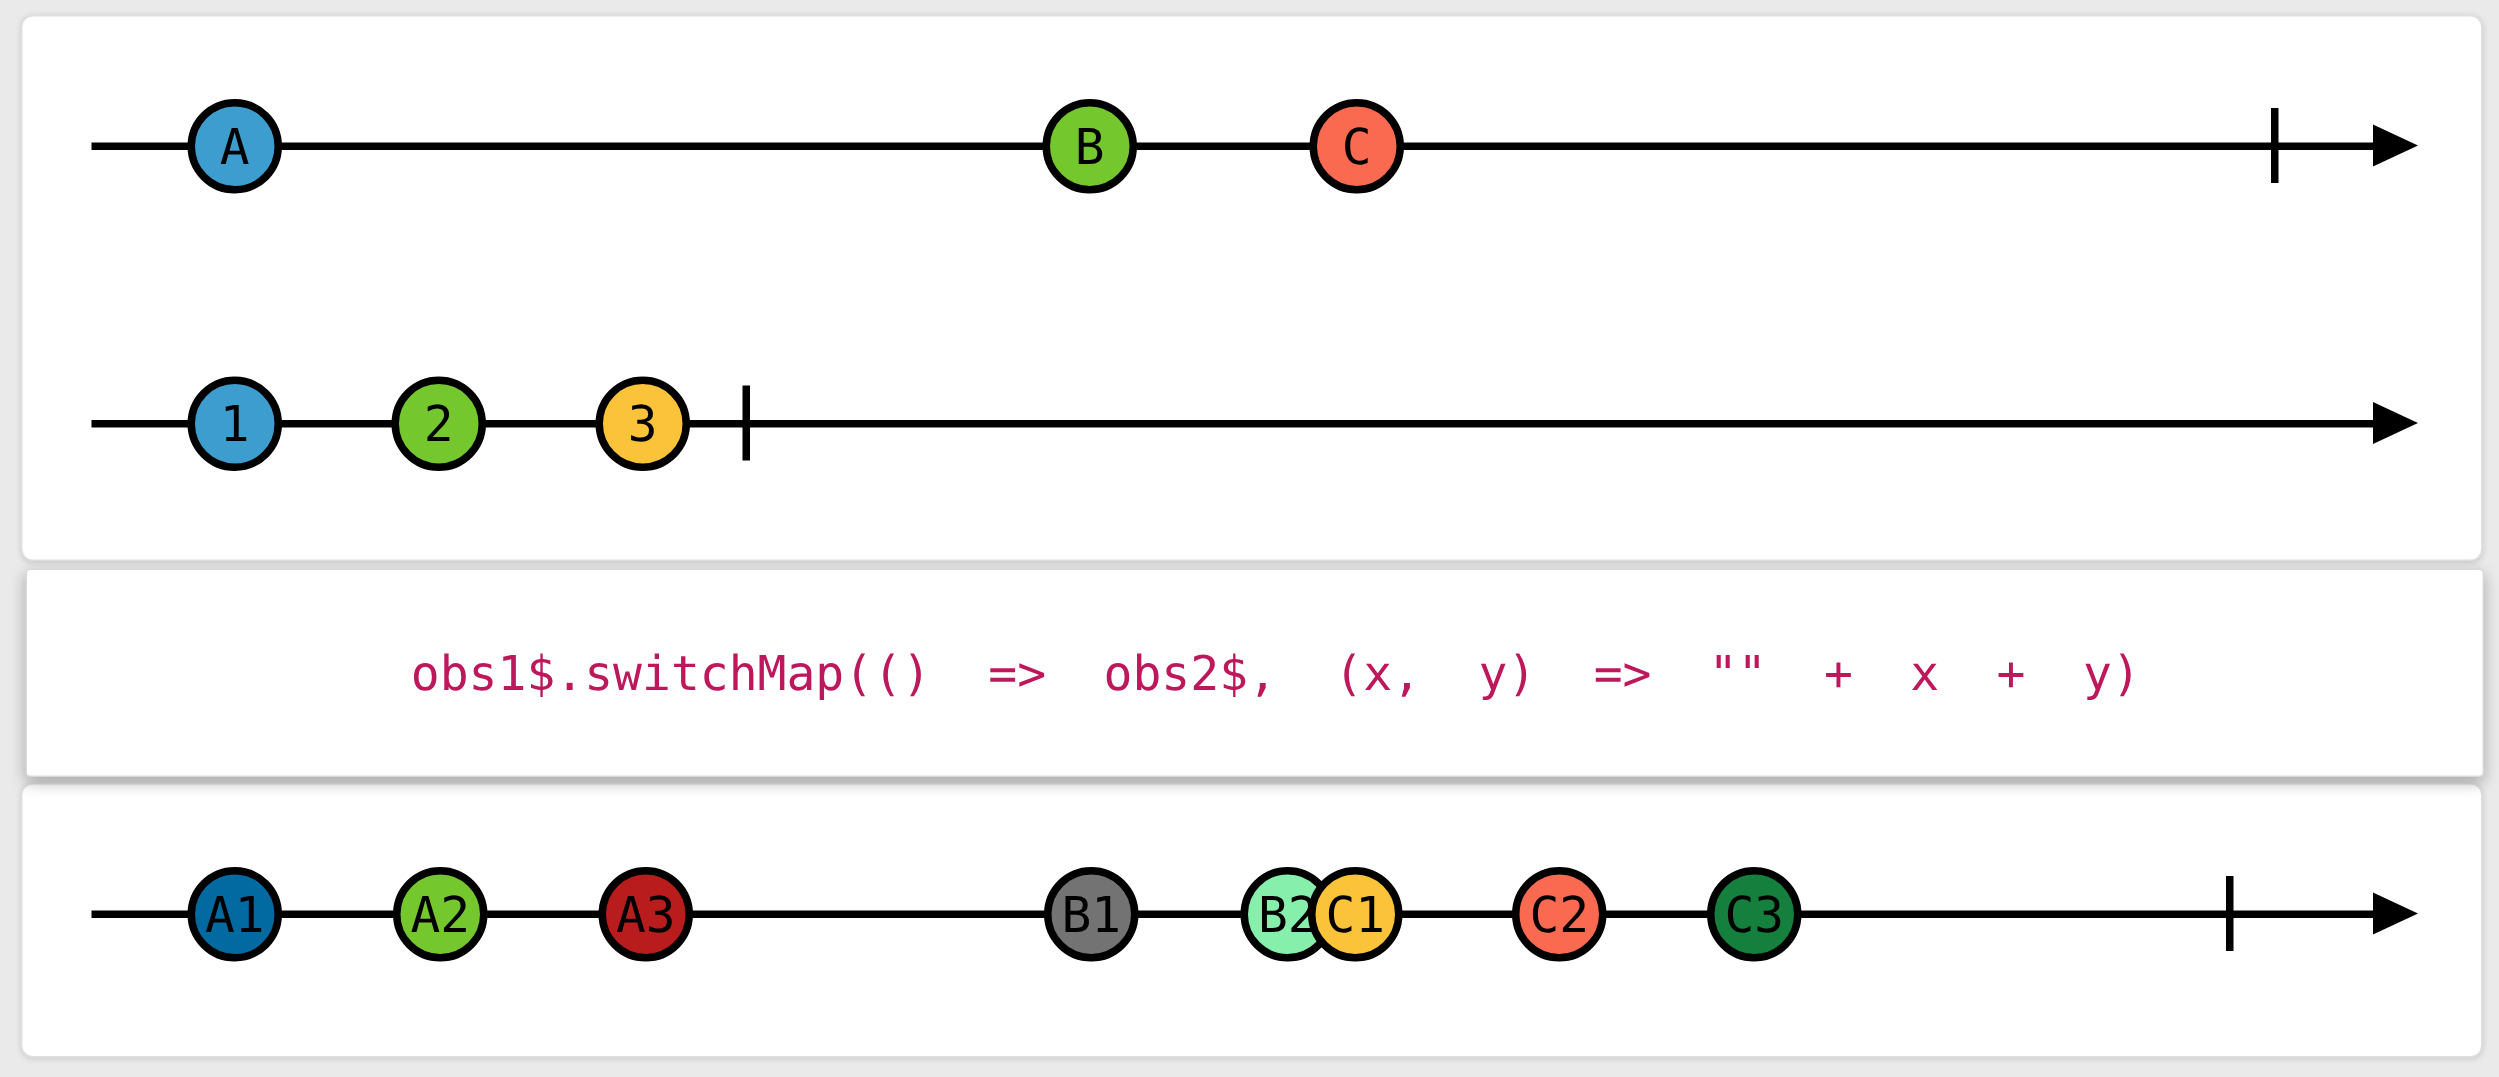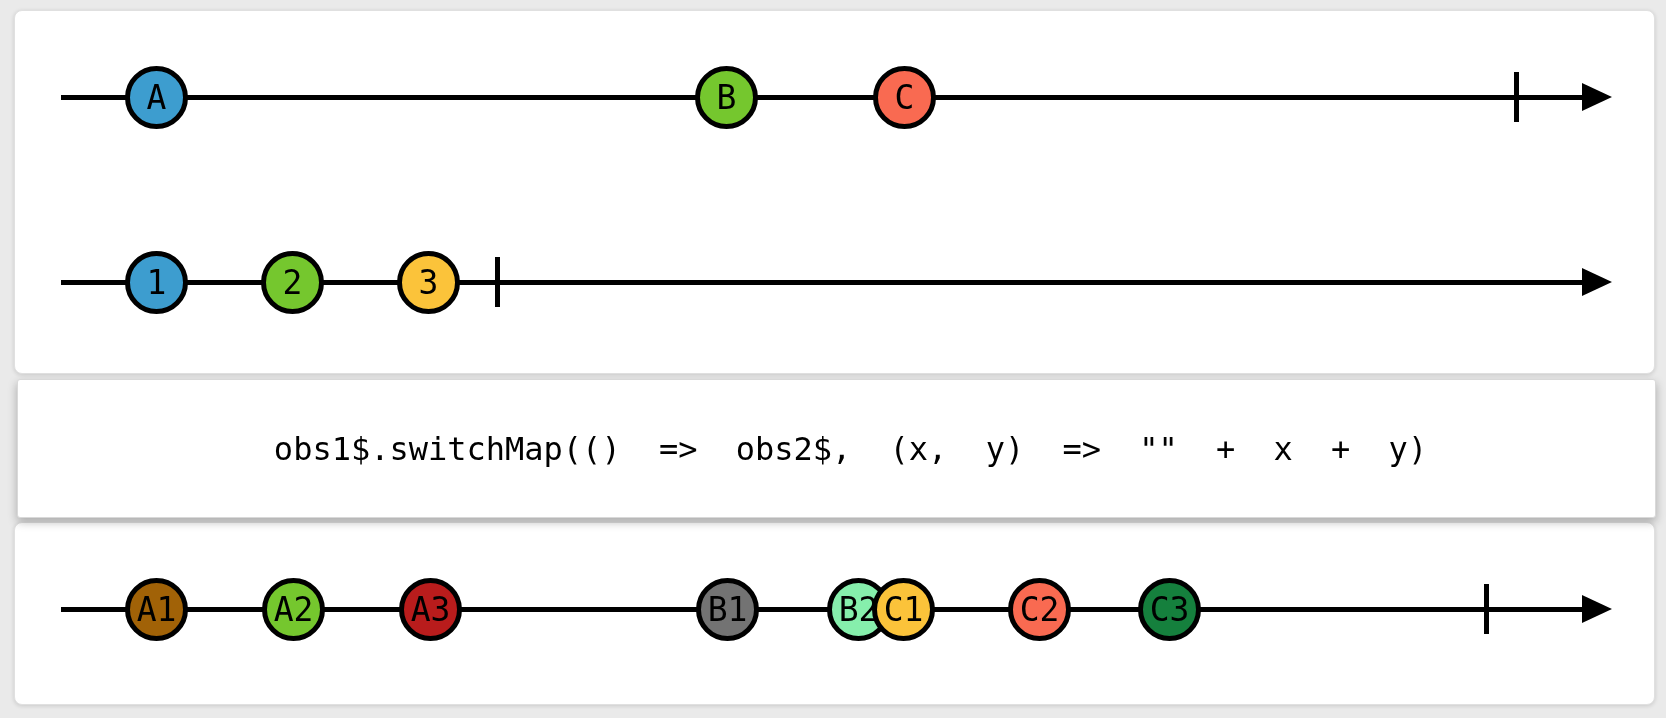--- a/index.html
+++ b/index.html
@@ -24,21 +24,21 @@
     left: 17px; top: 379px; width: 1639px; height: 139px;
     border-radius: 3px;
     border: 1px solid #d9d9d9;
     box-shadow: 0 4px 10px rgba(0,0,0,0.28);
     display: flex; align-items: center; justify-content: center;
     z-index: 2;
   }
   #operator-code {
     font-family: "DejaVu Sans Mono", monospace;
     font-size: 32px;
-    color: #000000;
+    color: #be185d;
     word-spacing: 19px;
     white-space: pre;
     margin-left: 28px;
   }
   #diagram-overlay {
     position: absolute; left: 0; top: 0; width: 1666px; height: 718px;
     z-index: 3;
   }
   .tl-line {
     position: absolute; height: 5px; background: #000;
@@ -85,21 +85,21 @@
       <div class="marble" style="left: 873px; top: 66px; background: rgb(249, 106, 81);">C</div>
       <div class="tl-line" style="left: 61px; top: 280px; width: 1524px;"></div>
       <div class="tl-complete" style="left: 495px; top: 257px;"></div>
       <div class="tl-arrow" style="left: 1582px; top: 268px;"></div>
       <div class="marble" style="left: 125px; top: 251px; background: rgb(61, 157, 207);">1</div>
       <div class="marble" style="left: 261px; top: 251px; background: rgb(117, 199, 46);">2</div>
       <div class="marble" style="left: 397px; top: 251px; background: rgb(251, 195, 58);">3</div>
       <div class="tl-line" style="left: 61px; top: 607px; width: 1524px;"></div>
       <div class="tl-complete" style="left: 1484px; top: 584px;"></div>
       <div class="tl-arrow" style="left: 1582px; top: 595px;"></div>
-      <div class="marble" style="left: 125px; top: 578px; background: #a16207;">A1</div>
+      <div class="marble" style="left: 125px; top: 578px; background: #0369a1;">A1</div>
       <div class="marble" style="left: 262px; top: 578px; background: rgb(117, 199, 46);">A2</div>
       <div class="marble" style="left: 399px; top: 578px; background: #b91c1c;">A3</div>
       <div class="marble" style="left: 696px; top: 578px; background: #737373;">B1</div>
       <div class="marble" style="left: 827px; top: 578px; background: #86efac;">B2</div>
       <div class="marble" style="left: 872px; top: 578px; background: rgb(251, 195, 58);">C1</div>
       <div class="marble" style="left: 1008px; top: 578px; background: rgb(249, 106, 81);">C2</div>
       <div class="marble" style="left: 1138px; top: 578px; background: #15803d;">C3</div>
     </div>
 </div>
 

